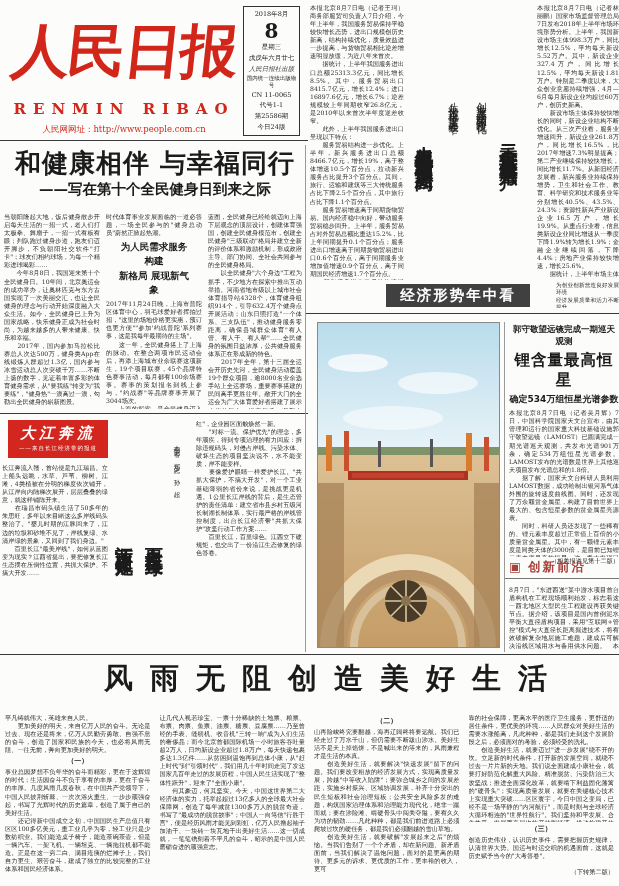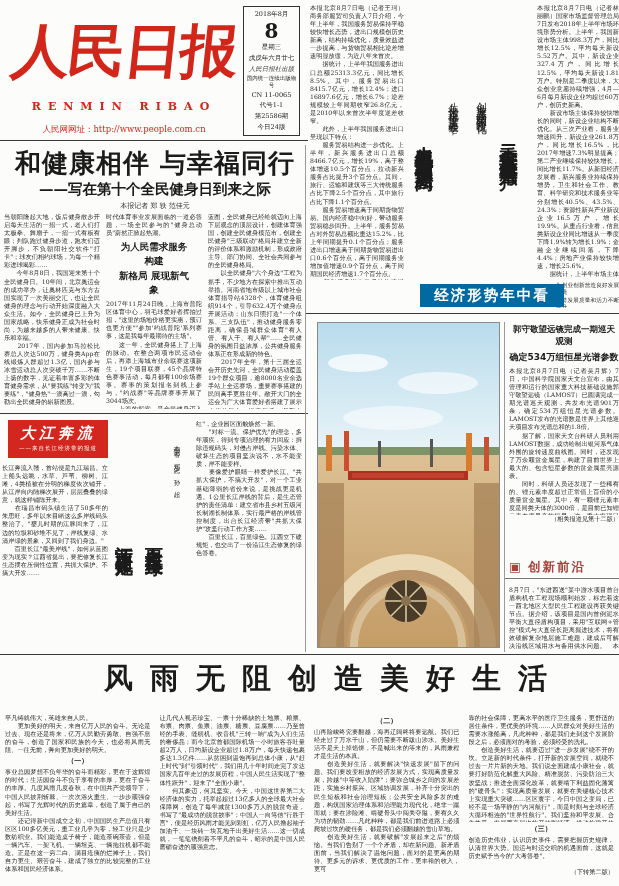--- a/index.html
+++ b/index.html
@@ -9,31 +9,31 @@
   .sans{font-family:"DejaVu Sans","Liberation Sans",sans-serif;text-align:center;}
   .body-text{font-size:6.2px;line-height:1.3;text-align:justify;white-space:pre-line;
              overflow:hidden;color:#2a2a2a;}
   .red{color:#cf1f18;}
   .rule-h{background:#3a3a3a;height:1px;}
   .rule-v{background:#9a9a9a;width:1px;}
   
   .logo{left:8px;top:2px;width:232px;height:98px;color:#d12619;font-size:58px;font-weight:bold;
         text-align:center;line-height:98px;transform:skewX(-6deg);letter-spacing:-2px;}
   .latin{left:8px;top:100px;width:232px;text-align:center;color:#d12619;font-weight:bold;
-         font-size:11px;letter-spacing:7px;}
+         font-size:15px;letter-spacing:7px;}
   .site{left:8px;top:124px;width:232px;text-align:center;color:#d12619;font-size:8.5px;}
   .datebox{left:243px;top:6px;width:57px;height:130px;border:1px solid #333;
            display:flex;flex-direction:column;align-items:center;justify-content:space-around;
            font-size:6.5px;text-align:center;padding:2px 1px;box-sizing:border-box;}
   .datebox .day{font-size:20px;font-weight:bold;line-height:1;}
   .datebox .pub{font-style:italic;color:#444;}
   
   .vtext{writing-mode:vertical-rl;text-orientation:upright;}
   .vh-big{font-weight:bold;letter-spacing:2px;}
-  .badge-econ{left:420px;top:284px;width:144px;height:23px;background:#0369a1;color:#fff;
+  .badge-econ{left:386px;top:284px;width:144px;height:23px;background:#404040;color:#fff;
               text-align:center;line-height:23px;font-size:14.5px;font-weight:bold;letter-spacing:2px;}
   
   .h-head{left:4px;top:146px;width:302px;text-align:center;font-size:26px;font-weight:900;
           letter-spacing:1px;}
   .h-sub{left:4px;top:180px;width:302px;text-align:center;font-size:14.5px;font-weight:bold;}
   .h-byline{left:4px;top:201px;width:302px;text-align:center;font-size:7px;color:#333;}
   .crosshead{font-size:9.5px;font-weight:bold;text-align:center;white-space:pre-line;
              line-height:1.5;margin:3px 11px;}
   
   .badge-dj{left:8px;top:420px;width:100px;height:38px;background:#d3261f;color:#fff;
@@ -97,21 +97,20 @@
 　　据统计，上半年市场主体总量超过1亿户，达到1.03亿户。其中，企业3251.5万户，占31.6%。按2017年底全国人口计算，平均每千人拥有市场主体74.09户，平均每千人拥有企业23.25户。
 　　新设市场主体的大量涌现，成为经济稳中向好的重要标志，对促进就业、增加税收带动投资发挥了重要作用。1—6月，新办理税务登记的各类管理户439.35万户，同比增长7.64%。</div>
   <div class="abs body-text" style="left:556px;top:282px;width:63px;height:26px;font-size:5.6px;">为创业创新营造良好发展环境
 经济发展质量和活力不断提升</div>
 
   <div class="abs badge-econ sans">经济形势年中看</div>
   <div class="abs rule-h" style="left:306px;top:313px;width:313px;"></div>
 
   <div class="abs h-head sans">和健康相伴  与幸福同行</div>
   <div class="abs h-sub sans">——写在第十个全民健身日到来之际</div>
-  <div class="abs h-byline">本报记者  郑  轶  范佳元</div>
 
   <div class="abs body-text" style="left:4px;top:213px;width:96px;height:196px;">当朝阳隆起大地，饭后健身散步开启每天生活的一招一式，老人们打太极拳、舞扇子，一招一式有板有眼；列队跑过健身步道，跑友们迈开脚步，不负朝阳社交软件"打卡"；球友们相约球场，为每一个精彩进球喝彩……
 　　今年8月8日，我国迎来第十个全民健身日。10年间，北京奥运会的成功举办，让奥林匹克与东方古国实现了一次美丽交汇，也让全民健身的理念与行动开始深度融入大众生活。如今，全民健身已上升为国家战略，快乐健身正成为社会时尚，为越来越多的人带来健康、快乐和幸福。
 　　2017年，国内参加马拉松比赛总人次达500万，健身类App在线锻炼人群超过1.3亿，国内参与冰雪运动总人次突破千万……不断上扬的数字，见证着丰富多彩的体育健身需求，从"要我练"转变为"我要练"，"健身热"一浪高过一浪，勾勒出全民健身的崭新图景。</div>
   <div class="abs" style="left:106px;top:213px;width:96px;height:196px;overflow:hidden;">
     <div class="body-text">时代体育事业发展面临的一道必答题，一场全民参与的"健身总动员"蔚然正掀起热潮。</div>
     <div class="crosshead sans">为人民需求服务  构建
 新格局  展现新气象</div>
     <div class="body-text">2017年11月24日晚，上海市普陀区体育中心，羽毛球爱好者挥拍过招，"这里的场地价格更实惠，预订也更方便""参加'约战普陀'系列赛事，这是我每年最期待的主场"。
 　　这一年，全民健身搭上了上海的脉动。在整合两项市民运动会后，再添上海城市业余联赛这项新生，19个项目联赛，45个品牌特色赛事活动，每月都有100余场赛事。赛事的策划报名到线上参与，"约战赛"等品牌赛事开展了3044场次。
@@ -180,20 +179,21 @@
       </g>
       <circle cx="88" cy="278" r="5" fill="#8a7450"></circle>
       <rect x="0" y="160" width="26" height="164" fill="#a9855a" opacity="0.8"></rect>
       <rect x="156" y="160" width="25" height="164" fill="#a9855a" opacity="0.8"></rect>
     </svg>
   </div>
 
   <div class="abs rule-v" style="left:504px;top:322px;height:330px;"></div>
   <div class="abs" style="left:509px;top:324px;width:110px;height:258px;">
     <div class="lm-kicker sans">郭守敬望远镜完成一期巡天观测</div>
+    <div class="lm-head sans">锂含量最高恒星</div>
     <div class="lm-sub sans">确定534万组恒星光谱参数</div>
     <div class="body-text" style="height:148px;">本报北京8月7日电（记者吴月辉）7日，中国科学院国家天文台宣布，由其管理和运行的国家重大科技基础设施郭守敬望远镜（LAMOST）已圆满完成一期光谱巡天观测，共发布光谱901万条，确定534万组恒星光谱参数。LAMOST发布的光谱数是世界上其他巡天项目发布光谱总和的1.8倍。
 　　据了解，国家天文台科研人员利用LAMOST数据，成功绘制出银河系气体外围的旋转速度曲线图。同时，还发现了万余颗贫金属星，构建了目前世界上最大的、包含恒星参数的贫金属星亮源表。
 　　同时，科研人员还发现了一些稀有的、锂元素丰度超过正常值上百倍的小质量贫金属星。其中，有一颗锂元素丰度是同类天体的3000倍，是目前已知锂元素丰度最高的恒星。这一重大发现已于北京时间8月7日凌晨在线发表在国际科学期刊《自然·天文》上。</div>
     <div class="turnline">（相关报道见第十二版）</div>
   </div>
   <div class="abs" style="left:509px;top:556px;width:110px;">
     <span class="badge-innov">▣</span>
     <span class="badge-innov sans">创新前沿</span>
   </div>

